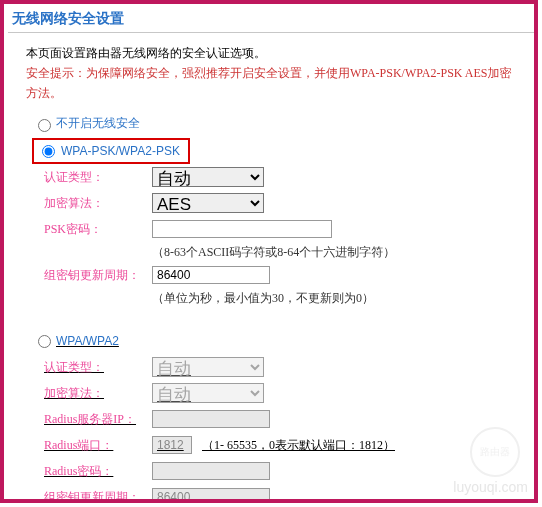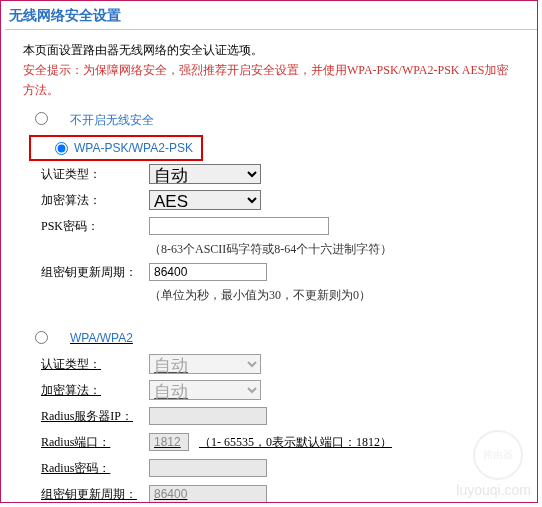--- a/index.html
+++ b/index.html
@@ -4,21 +4,21 @@
 <style>
   body {
     margin: 0;
     font-family: "SimSun", serif;
     font-size: 12px;
     background: #fff;
   }
   .page {
     width: 538px;
     height: 503px;
-    border: 1px solid #be185d;
+    border: 4px solid #be185d;
     box-sizing: border-box;
     padding-left: 4px;
     position: relative;
     overflow: hidden;
   }
   .header {
     padding: 6px 4px 4px 4px;
     color: #2a72c6;
     font-weight: bold;
     font-size: 14px;
@@ -30,44 +30,44 @@
   }
   .warn {
     color: #cc3333;
   }
   .radio-row {
     padding: 6px 0 6px 30px;
     color: #2a72c6;
     font-family: Arial, sans-serif;
     font-size: 12px;
     display: flex;
-    align-items: flex-start;
-    gap: 22px;
+    align-items: flex-end;
+    gap: 5px;
     width: fit-content;
   }
   .hlbox {
     border: 2px solid #d80000;
     margin-left: 24px;
-    padding: 4px 4px 4px 24px;
+    padding: 4px 4px 4px 8px;
     width: 142px;
     display: flex;
     align-items: center;
     gap: 6px;
     color: #2a72c6;
     font-family: Arial, sans-serif;
   }
   .form-row {
     display: flex;
     align-items: center;
     padding: 1px 0 1px 36px;
     min-height: 24px;
   }
   .label {
     width: 108px;
-    color: #000000;
+    color: #ec4899;
   }
   select {
     width: 112px;
     height: 20px;
     font-family: Arial, sans-serif;
     font-size: 17px;
     background: #efefef;
     border: 1px solid #767676;
   }
   input[type=text], input[type=password] {

